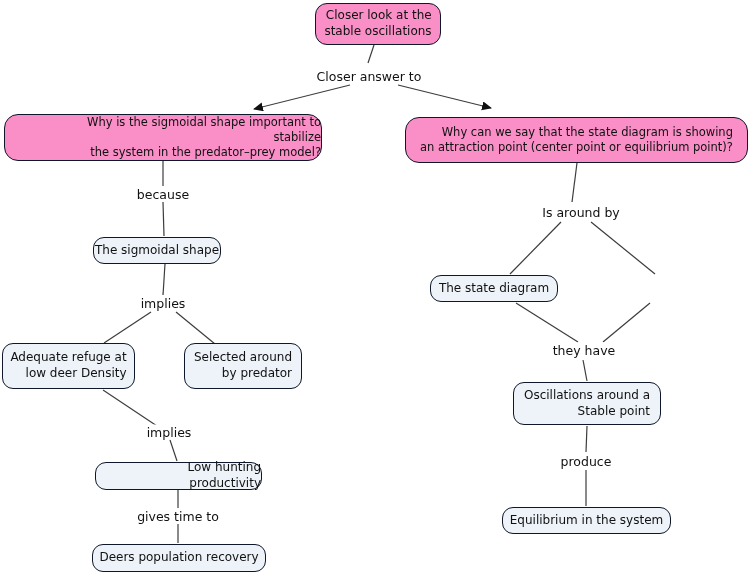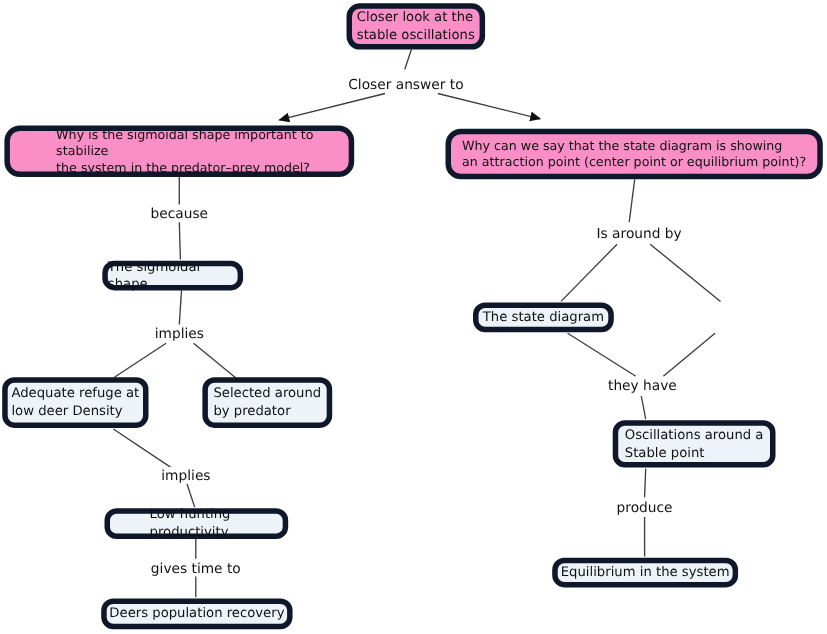--- a/index.html
+++ b/index.html
@@ -9,23 +9,23 @@
     background: #ffffff;
     font-family: "DejaVu Sans", "Liberation Sans", sans-serif;
     color: #111111;
     overflow: hidden;
   }
   #wires { position: absolute; left: 0; top: 0; width: 752px; height: 576px; }
   .node {
     position: absolute;
     box-sizing: border-box;
     display: flex; align-items: center; justify-content: center;
-    text-align: left;
+    text-align: right;
     white-space: pre-line;
-    border: 5px solid #0f172a;
+    border: 1px solid #0f172a;
     border-radius: 12px;
     line-height: 1.3;
     cursor: default;
   }
   .concept { background: #edf3f8; font-size: 12px; border-radius: 11px; }
   .question { background: #fa8ec6; font-size: 11.5px; border-radius: 14px; }
   .root-node { background: #fa8ec6; font-size: 12px; border-radius: 12px; }
   .link-label {
     position: absolute;
     transform: translate(-50%, -50%);
@@ -90,21 +90,21 @@
   <div class="node concept" style="left:184px; top:343px; width:118px; height:46px;">Selected around
 by predator</div>
 
   <div class="node concept" style="left:95px; top:462px; width:167px; height:28px;padding-left:36px;">Low hunting productivity</div>
 
   <div class="node concept" style="left:92px; top:544px; width:174px; height:28px;">Deers population recovery</div>
 
   <div class="node concept" style="left:430px; top:275px; width:128px; height:27px;">The state diagram</div>
 
 
-  <div class="node concept" style="left:513px; top:382px; width:148px; height:43px;margin-left:44px;">Oscillations around a
+  <div class="node concept" style="left:513px; top:382px; width:148px; height:43px;">Oscillations around a
 Stable point</div>
 
   <div class="node concept" style="left:502px; top:507px; width:169px; height:27px;">Equilibrium in the system</div>
 
   <div class="link-label" style="left:369px; top:76px;">Closer answer to</div>
 
   <div class="link-label" style="left:163px; top:194px;">because</div>
 
   <div class="link-label" style="left:163px; top:303px;">implies</div>
 

